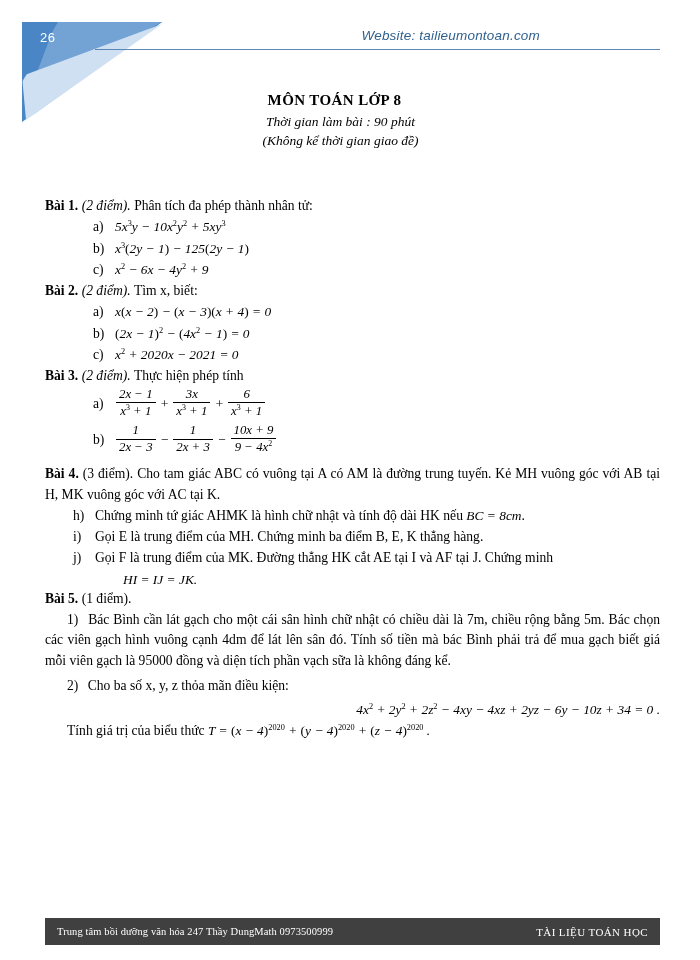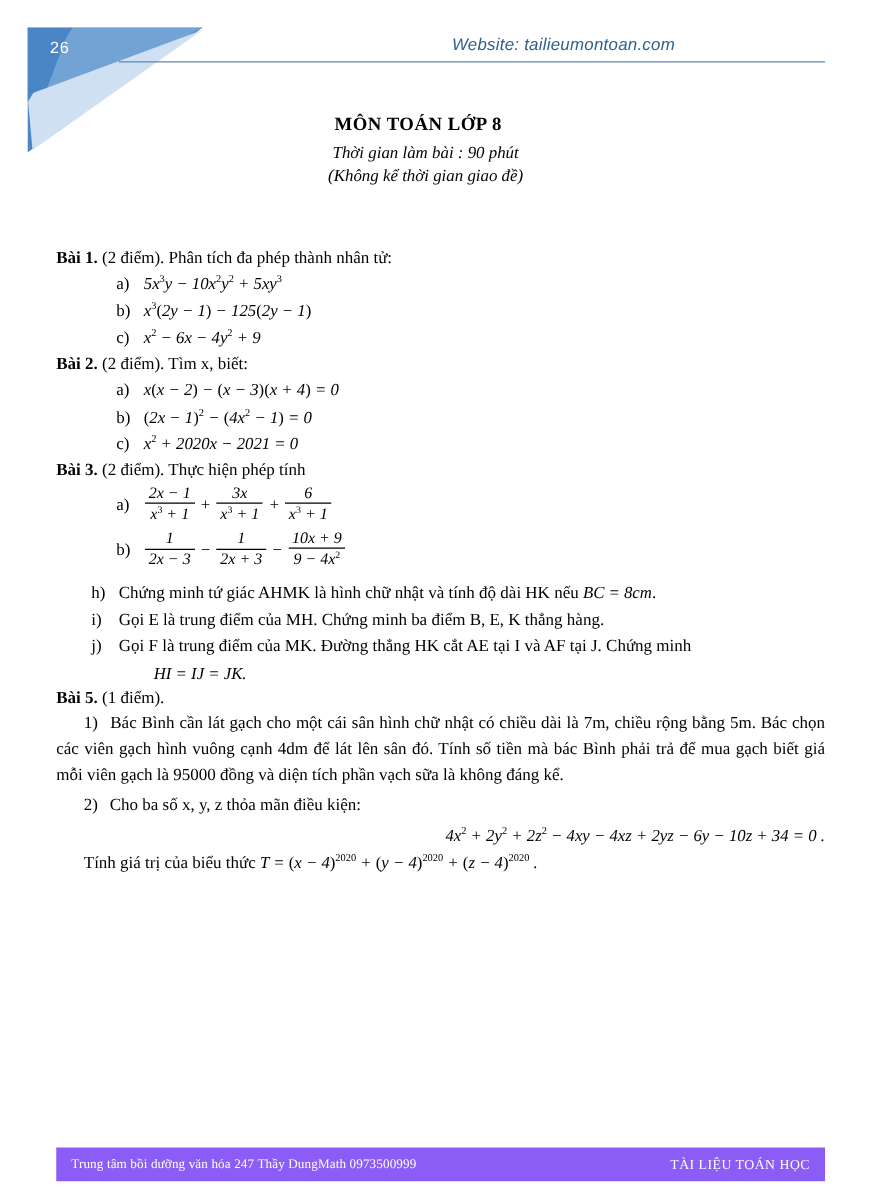--- a/index.html
+++ b/index.html
@@ -91,20 +91,21 @@
     line-height: 1.42;
   }
   .prob-head {
     margin: 0 0 2px 0;
     text-align: left;
   }
   .prob-head .bai {
     font-weight: bold;
   }
   .prob-head .pts {
+    font-style: italic;
     margin-top: 31px;
   }
   .sub-list {
     list-style: none;
     margin: 0;
     padding: 0;
   }
   .sub-item {
     display: flex;
     align-items: baseline;
@@ -180,21 +181,21 @@
   }
   .blk-gap { height: 5px; }
 
   
   .footer {
     position: absolute;
     left: 45px;
     top: 918px;
     width: 615px;
     height: 27px;
-    background: #8b5cf6;
+    background: #404040;
     display: flex;
     align-items: center;
     justify-content: space-between;
     padding: 0 12px;
     box-sizing: border-box;
   }
   .footer-left {
     font-family: "Liberation Serif", serif;
     font-size: 10.5px;
     color: #ffffff;
@@ -303,20 +304,25 @@
           −
           <span class="frac"><span class="num">10<i>x</i> + 9</span><span class="den">9 − 4<i>x</i><sup>2</sup></span></span>
         </span>
       </div>
     </div>
   </div>
 
   <div class="blk-gap"></div>
 
   <div>
+    <p class="prose">
+      <span class="bai" style="font-weight:bold">Bài 4.</span>
+      <span class="pts">(3 điểm).</span>
+      <span>Cho tam giác ABC có vuông tại A có AM là đường trung tuyến. Kẻ MH vuông góc với AB tại H, MK vuông góc với AC tại K.</span>
+    </p>
     <div class="lettered">
       <span class="marker">h)</span>
       <span class="txt"><span>Chứng minh tứ giác AHMK là hình chữ nhật và tính độ dài HK nếu </span><span class="math">BC = 8cm</span><span>.</span></span>
     </div>
     <div class="lettered">
       <span class="marker">i)</span>
       <span class="txt">Gọi E là trung điểm của MH. Chứng minh ba điểm B, E, K thẳng hàng.</span>
     </div>
     <div class="lettered">
       <span class="marker">j)</span>

